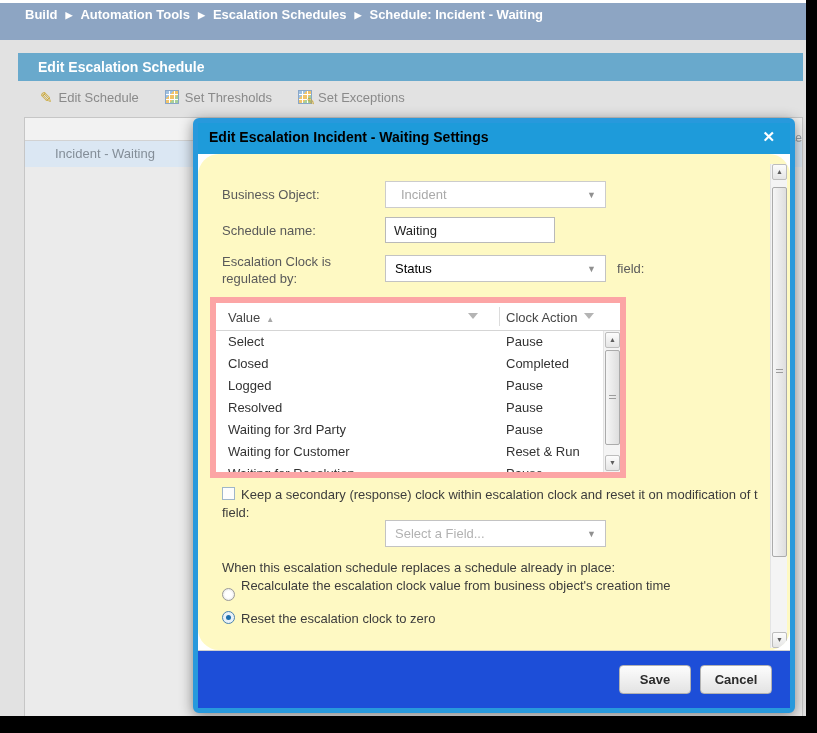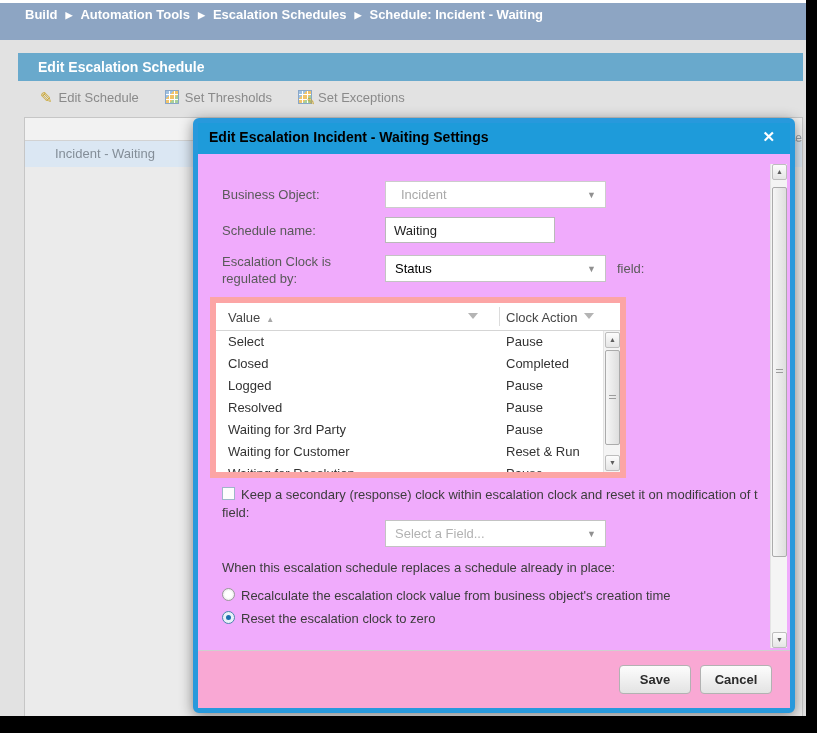--- a/index.html
+++ b/index.html
@@ -32,22 +32,22 @@
   .panel-header { height:23px; background:#f2f2f2; border-bottom:1px solid #d2d2d2; }
   .panel-row-selected { height:26px; background:#dbe7f3; color:#848e98; font-size:13px; line-height:26px; padding-left:30px; cursor:pointer; }
   .bg-fragment { position:absolute; left:792px; top:131px; color:#98a0a8; font-size:12px; }
 
   
   .dialog { position:absolute; left:193px; top:118px; width:602px; height:595px; background:#fff;
     border:5px solid #2899dc; border-radius:6px; box-shadow:0 3px 14px rgba(0,0,0,.45); }
   .dlg-titlebar { position:absolute; left:0; top:0; width:100%; height:31px; background:#1e9bda; }
   .dlg-title { color:#000000; font-weight:bold; font-size:14px; line-height:29px; padding-left:11px; }
   .dlg-close { position:absolute; right:15px; top:5px; color:#fff; font-weight:bold; font-size:15px; cursor:pointer; }
-  .dlg-content { position:absolute; left:0; top:31px; width:592px; height:496px; background:#f0abfc; overflow:hidden; }
-  .dlg-footer { position:absolute; left:0; bottom:0; width:592px; height:58px; background:#f9a8d4; border-top:1px solid #cfcfcf;
+  .dlg-content { position:absolute; left:0; top:31px; width:592px; height:496px; background:#fef9c3; overflow:hidden;border-radius:21px; }
+  .dlg-footer { position:absolute; left:0; bottom:0; width:592px; height:58px; background:#1d4ed8; border-top:1px solid #cfcfcf;
     display:flex; align-items:center; justify-content:flex-end; padding-right:18px; }
   .btn { width:72px; height:29px; margin-left:9px; border:1px solid #b2b2b2; border-radius:4px;
     background:linear-gradient(#fdfdfd,#e3e3e3); font-size:13px; font-weight:600; color:#2b2b2b; text-align:center; line-height:27px; cursor:pointer; font-family:"Liberation Sans", sans-serif; }
 
   .flabel { position:absolute; color:#5a5a5a; font-size:13px; }
   .dd { position:absolute; width:221px; height:27px; border:1px solid #c3c3c3; background:#fff; font-size:13px; line-height:25px; padding-left:9px; cursor:pointer; }
   .dd .arrow { position:absolute; right:9px; top:1px; color:#909090; font-size:9px; }
   .dd.disabled { color:#a9a9a9; border-color:#cccccc; cursor:default;padding-left:15px; }
   .dd.placeholder { color:#b2b2b2; }
   .txt-input { position:absolute; width:170px; height:26px; border:1px solid #b9b9b9; background:#fff; font-size:13px; padding-left:8px; color:#222; font-family:"Liberation Sans", sans-serif; }
@@ -197,21 +197,21 @@
       <span class="cb-text" style="left:24px; top:351px;">field:</span>
 
       <div class="dd placeholder" style="left:187px; top:366px;">
         <span>Select a Field...</span>
         <span class="arrow">▼</span>
       </div>
 
       <span class="sec-heading" style="left:24px; top:406px;">When this escalation schedule replaces a schedule already in place:</span>
 
       <span class="radio" style="left:24px; top:434px;"></span>
-      <span class="opt-label" style="left:43px; top:434px;">Recalculate the escalation clock value from business object's creation time</span>
+      <span class="opt-label" style="left:43px; top:424px;">Recalculate the escalation clock value from business object's creation time</span>
 
       <span class="radio checked" style="left:24px; top:457px;"></span>
       <span class="opt-label" style="left:43px; top:457px;">Reset the escalation clock to zero</span>
 
 
       <div class="sb" style="right:3px; top:10px; height:484px;">
         <div class="sb-btn" style="top:0;">▲</div>
         <div class="sb-thumb" style="top:23px; height:370px;">
             <div class="sb-grip"></div>
           </div>

